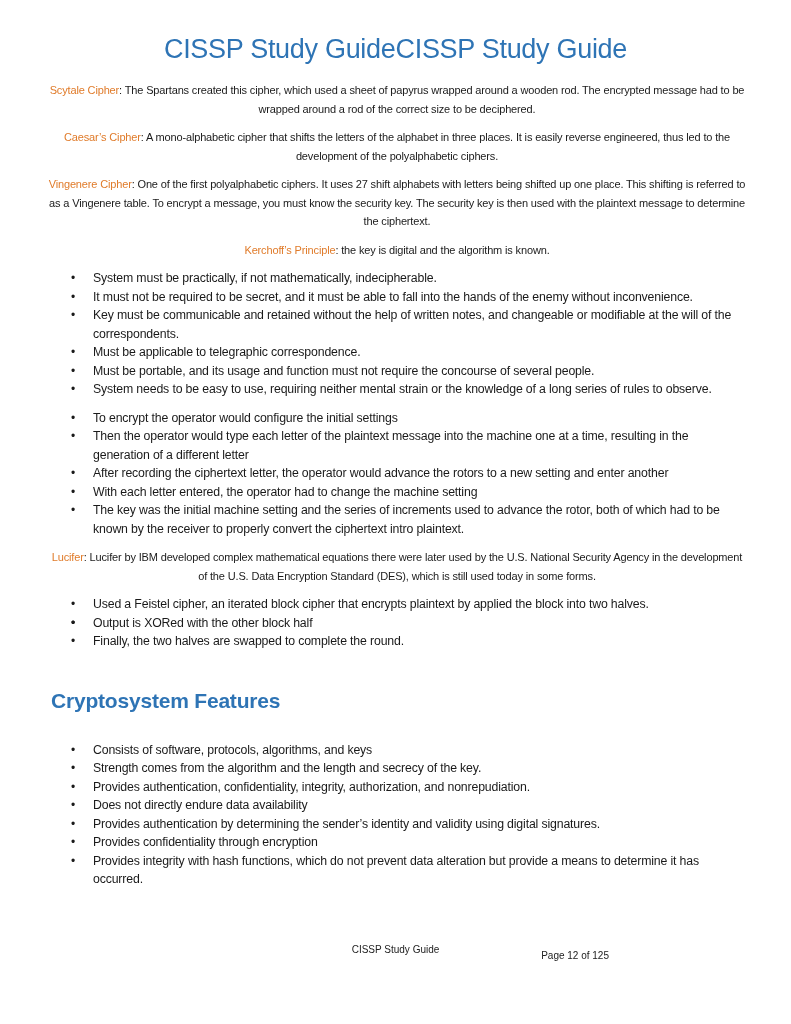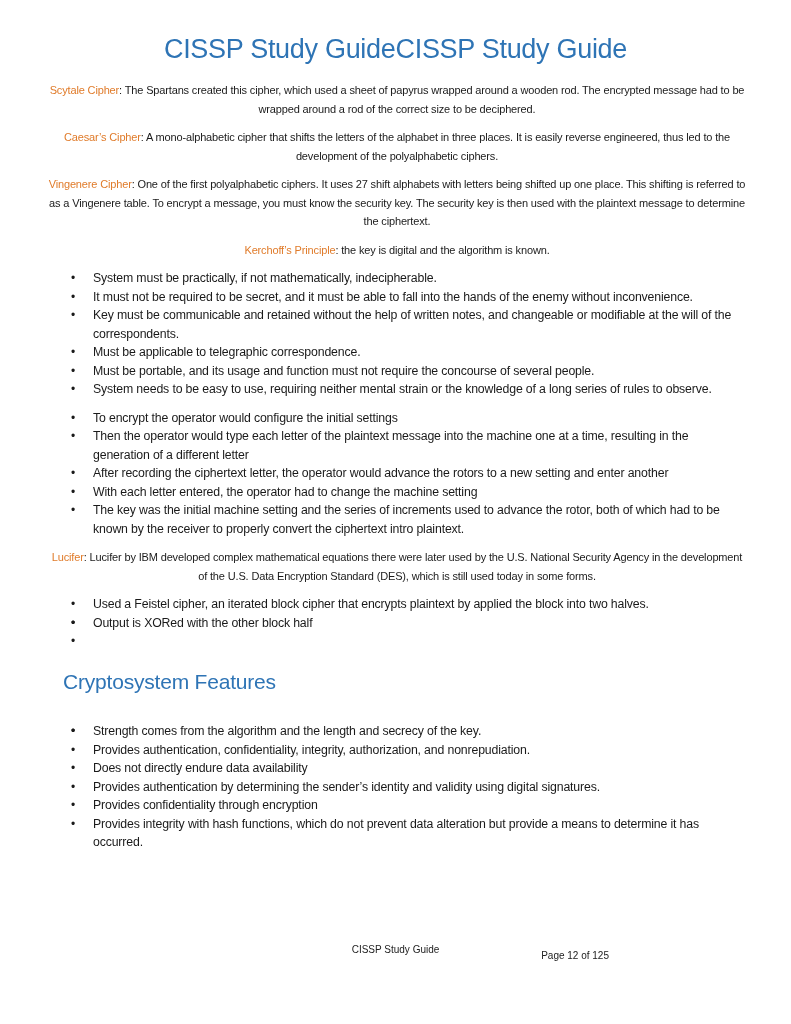--- a/index.html
+++ b/index.html
@@ -16,21 +16,21 @@
     p.para { margin: 0 0 10px 0; font-size: 11px; line-height: 18.5px; letter-spacing: -0.15px; text-align: center; }
     .term { color: #e07b2a; }
     ul.bullets { margin: 0 0 10px 0; padding: 0 0 0 46px; list-style: none; }
     ul.bullets li {
       position: relative; font-size: 12.3px; line-height: 18.5px; letter-spacing: -0.15px;
     }
     ul.bullets li .dot {
       position: absolute; left: -22px; top: 0; font-size: 12px;
     }
     h2.section {
-      margin: 38px 0 28px 16px; font-weight: normal; font-size: 21px; color: #2e74b5;
+      margin: 38px 0 28px 4px; font-weight: bold; font-size: 21px; color: #2e74b5;
       letter-spacing: -0.2px;
     }
     .footer-page { position: absolute; right: 46px; top: 950px; font-size: 10px; color: #222; }
     .footer-title { position: absolute; left: 0; width: 791px; top: 944px; text-align: center; font-size: 10px; color: #222; }
   </style>
 </head>
 <body>
 
 <div class="page">
   <div class="title">CISSP Study GuideCISSP Study Guide</div>
@@ -54,26 +54,26 @@
           <li><span class="dot">•</span><span>Then the operator would type each letter of the plaintext message into the machine one at a time, resulting in the generation of a different letter</span></li>
           <li><span class="dot">•</span><span>After recording the ciphertext letter, the operator would advance the rotors to a new setting and enter another</span></li>
           <li><span class="dot">•</span><span>With each letter entered, the operator had to change the machine setting</span></li>
           <li><span class="dot">•</span><span>The key was the initial machine setting and the series of increments used to advance the rotor, both of which had to be known by the receiver to properly convert the ciphertext intro plaintext.</span></li>
         </ul>
         <p class="para"><span class="term">Lucifer</span><span>: Lucifer by IBM developed complex mathematical equations there were later used by the U.S. National Security Agency in the development of the U.S. Data Encryption Standard (DES), which is still used today in some forms.</span></p>
         <ul class="bullets">
           <li><span class="dot">•</span><span>Used a Feistel cipher, an iterated block cipher that encrypts plaintext by applied the block into two halves.</span></li>
           <li><span class="dot">•</span></li>
           <li><span class="dot">•</span><span>Output is XORed with the other block half</span></li>
-          <li><span class="dot">•</span></li>
+          <li><span class="dot">•</span><span>Finally, the two halves are swapped to complete the round.</span></li>
         </ul>
       </div>
     <h2 class="section">Cryptosystem Features</h2>
     <ul class="bullets" id="section-bullets">
-        <li><span class="dot">•</span></li>
+        <li><span class="dot">•</span><span>Consists of software, protocols, algorithms, and keys</span></li>
         <li><span class="dot">•</span><span>Strength comes from the algorithm and the length and secrecy of the key.</span></li>
         <li><span class="dot">•</span><span>Provides authentication, confidentiality, integrity, authorization, and nonrepudiation.</span></li>
         <li><span class="dot">•</span><span>Does not directly endure data availability</span></li>
         <li><span class="dot">•</span><span>Provides authentication by determining the sender’s identity and validity using digital signatures.</span></li>
         <li><span class="dot">•</span><span>Provides confidentiality through encryption</span></li>
         <li><span class="dot">•</span><span>Provides integrity with hash functions, which do not prevent data alteration but provide a means to determine it has occurred.</span></li>
       </ul>
   </div>
 
   <div class="footer-page">Page 12 of 125</div>

